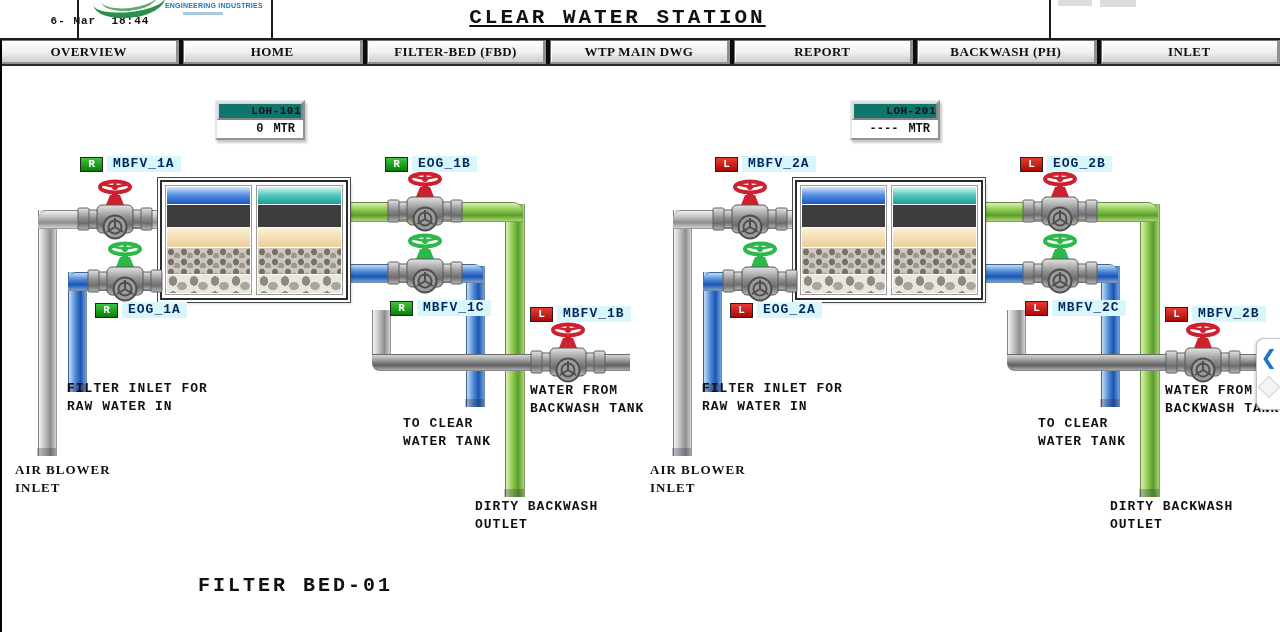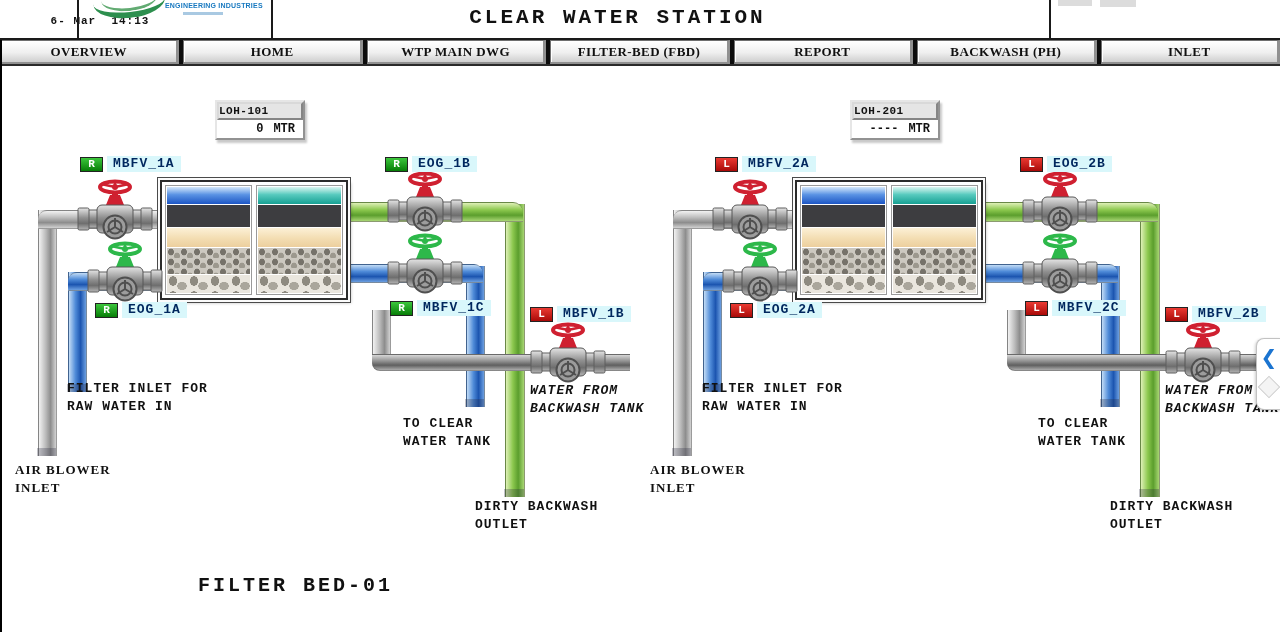--- a/index.html
+++ b/index.html
@@ -9,41 +9,41 @@
   
   .hdr{position:absolute;top:0;left:0;width:1280px;height:38px;background:#fff;border-bottom:2px solid #1a1a1a;}
   .dt{position:absolute;left:5px;top:3px;font-size:11px;font-weight:bold;letter-spacing:1px;white-space:pre;}
   .hdr-vline{position:absolute;top:0;width:2px;height:38px;background:#1a1a1a;}
   .vl1{left:77px}.vl2{left:271px}.vl3{left:1049px}
   .logo{position:absolute;left:79px;top:0;width:192px;height:38px;overflow:hidden;}
   .logo-arc{position:absolute;left:14px;top:-16px;width:72px;height:28px;border:0;border-bottom:6px solid #2d8f4e;border-radius:50%;transform:rotate(-6deg);}
   .logo-arc2{position:absolute;left:22px;top:-14px;width:56px;height:22px;border:0;border-bottom:3px solid #62ab72;border-radius:50%;transform:rotate(-6deg);}
   .logo-txt{position:absolute;left:86px;top:2px;font-family:"Liberation Sans",sans-serif;font-size:7px;font-weight:bold;color:#1879c0;letter-spacing:.2px;}
   .logo-sub{position:absolute;left:104px;top:12px;width:40px;height:3px;background:#a9c9e2;}
-  .title{position:absolute;left:272px;top:6px;width:691px;text-align:center;font-size:21px;font-weight:bold;letter-spacing:3px;}
+  .title{position:absolute;left:272px;top:6px;width:691px;text-align:center;font-size:21px;font-weight:bold;letter-spacing:3px;text-decoration:underline;}
   .hdr-stub{position:absolute;background:#dcdcdc;}
   .st1{left:1058px;top:0;width:34px;height:6px}.st2{left:1100px;top:0;width:36px;height:7px}
 
   
   .nav{position:absolute;top:40px;left:0;width:1280px;height:24px;background:#0d0d0d;display:flex;gap:4px;border-bottom:2px solid #2a2a2a;}
   .nav-btn{flex:1 1 0;background:linear-gradient(180deg,#ffffff 0%,#efefef 55%,#cfcfcf 100%);
      border:1px solid #6f6f6f;border-right:3px solid #909090;border-bottom:2px solid #909090;
      box-shadow:inset 1px 1px 0 #fff;
      font-family:"Liberation Serif","DejaVu Serif",serif;font-size:13px;font-weight:bold;color:#101010;
      display:flex;align-items:center;justify-content:center;letter-spacing:.4px;cursor:pointer;}
   .edge-l{position:absolute;left:0;top:40px;width:2px;height:592px;background:#000;}
 
   
   .stage{position:absolute;top:0;left:0;width:1280px;height:632px;}
   .bed{position:absolute;top:64px;width:645px;height:568px;}
   .bed-1{left:0}.bed-2{left:635px}
 
   
   .level-ind{position:absolute;left:215px;top:36px;width:86px;border:2px outset #e6e6e6;background:#fff;box-shadow:2px 3px 2px #c9c9c9;z-index:6;}
-  .li-tag{border:2px outset #d9d9d9;background:#e5e5e5;font-size:11px;font-weight:bold;text-align:left;padding:1px 0;letter-spacing:.5px;}
+  .li-tag{border:2px outset #d9d9d9;background:#0f766e;font-size:11px;font-weight:bold;text-align:right;padding:1px 0;letter-spacing:.5px;}
   .li-val{display:flex;justify-content:flex-end;gap:10px;background:#fff;font-size:12px;font-weight:bold;padding:2px 8px 2px 0;}
 
   
   .pipe{position:absolute;}
   .ph{border-top:1px solid rgba(0,0,0,.35);border-bottom:1px solid rgba(0,0,0,.35);}
   .pv{border-left:1px solid rgba(0,0,0,.35);border-right:1px solid rgba(0,0,0,.35);}
   .blue-h{background:linear-gradient(180deg,#c2dcf6 0%,#4f8bd8 38%,#1c55b0 68%,#6c9fe0 100%);}
   .blue-v{background:linear-gradient(90deg,#c2dcf6 0%,#4f8bd8 38%,#1c55b0 68%,#6c9fe0 100%);}
   .green-h{background:linear-gradient(180deg,#def0b6 0%,#8cc84e 38%,#5b9e2d 68%,#a8d673 100%);}
   .green-v{background:linear-gradient(90deg,#def0b6 0%,#8cc84e 38%,#5b9e2d 68%,#a8d673 100%);}
@@ -110,21 +110,21 @@
   .t-bwout{left:385px;top:92px;}
   .t-air{left:95px;top:238px;}
   .t-clear{left:390px;top:236px;}
   .t-bwin{left:530px;top:242px;}
 
   
   .ptxt{position:absolute;font-size:13px;font-weight:bold;line-height:18px;letter-spacing:1px;white-space:nowrap;z-index:6;}
   .lbl-filter-inlet{left:67px;top:316px;}
   .lbl-air{left:15px;top:397px;font-family:Liberation Serif, serif;}
   .lbl-toclear{left:403px;top:351px;}
-  .lbl-waterfrom{left:530px;top:318px;font-style:italic;}
+  .lbl-waterfrom{left:530px;top:318px;}
   .lbl-dirty{left:475px;top:434px;}
   .bed-title{position:absolute;left:198px;top:510px;font-size:20px;font-weight:bold;letter-spacing:3px;z-index:6;}
 
   
   .side-tab{position:absolute;left:1256px;top:338px;width:24px;height:70px;z-index:20;background:#fff;
      border:1px solid #c2c2c2;border-right:0;border-radius:8px 0 0 8px;box-shadow:-1px 1px 3px rgba(0,0,0,.2);
      display:flex;flex-direction:column;align-items:center;cursor:pointer;}
   .side-arrow{color:#1b74d0;font-size:20px;font-weight:bold;margin-top:6px;font-family:"DejaVu Sans",sans-serif;}
   .side-pent{width:14px;height:14px;background:#f4f4f4;border:1px solid #cfcfcf;transform:rotate(45deg);margin-top:10px;}
 </style>
@@ -153,41 +153,41 @@
       <circle cx="45" cy="49" r="6.5" fill="none" stroke="#4f4f4f" stroke-width="2"></circle>
       <path d="M45,49 L45,40 M45,49 L37,54 M45,49 L53,54" stroke="#4f4f4f" stroke-width="2"></path>
     </g>
   </defs>
 </svg>
 
 <div class="screen">
 
   <div class="hdr">
     <div class="dt">
-      <span>6- Mar</span><span>  </span><span>14:13</span>
+      <span>6- Mar</span><span>  </span><span>18:44</span>
     </div>
     <div class="logo">
       <div class="logo-arc"></div>
       <div class="logo-arc2"></div>
       <div class="logo-txt">ENGINEERING INDUSTRIES</div>
       <div class="logo-sub"></div>
     </div>
     <div class="title">CLEAR WATER STATION</div>
     <div class="hdr-vline vl1"></div>
     <div class="hdr-vline vl2"></div>
     <div class="hdr-vline vl3"></div>
     <div class="hdr-stub st1"></div>
     <div class="hdr-stub st2"></div>
   </div>
 
   <div class="nav">
       <div class="nav-btn">OVERVIEW</div>
       <div class="nav-btn">HOME</div>
+      <div class="nav-btn">FILTER-BED (FBD)</div>
       <div class="nav-btn">WTP MAIN DWG</div>
-      <div class="nav-btn">FILTER-BED (FBD)</div>
       <div class="nav-btn">REPORT</div>
       <div class="nav-btn">BACKWASH (PH)</div>
       <div class="nav-btn">INLET</div>
     </div>
   <div class="edge-l"></div>
 
   <div class="stage" id="stage">
   <section class="bed bed-1">
 
     <div class="level-ind">

